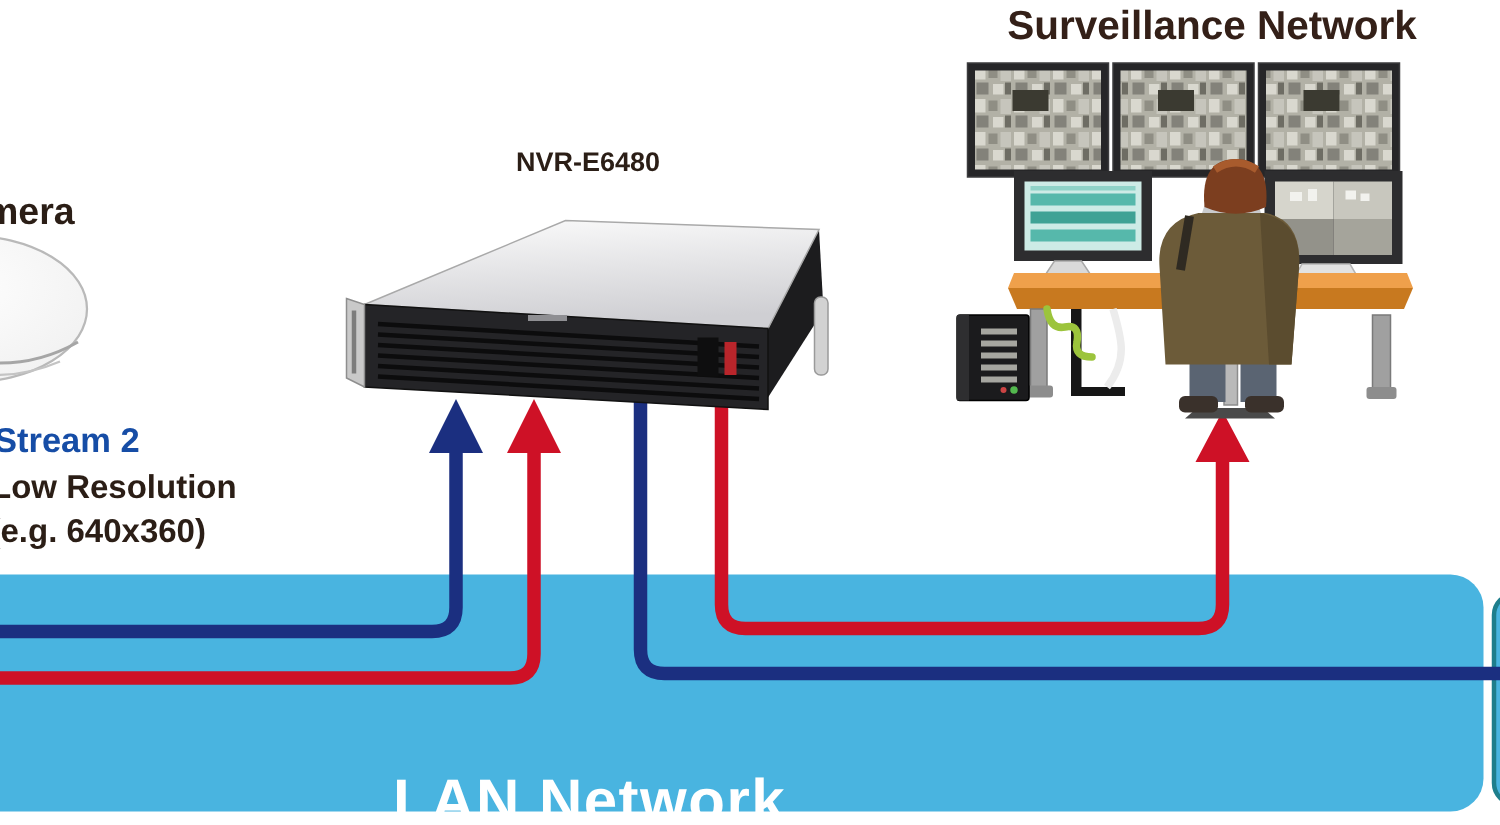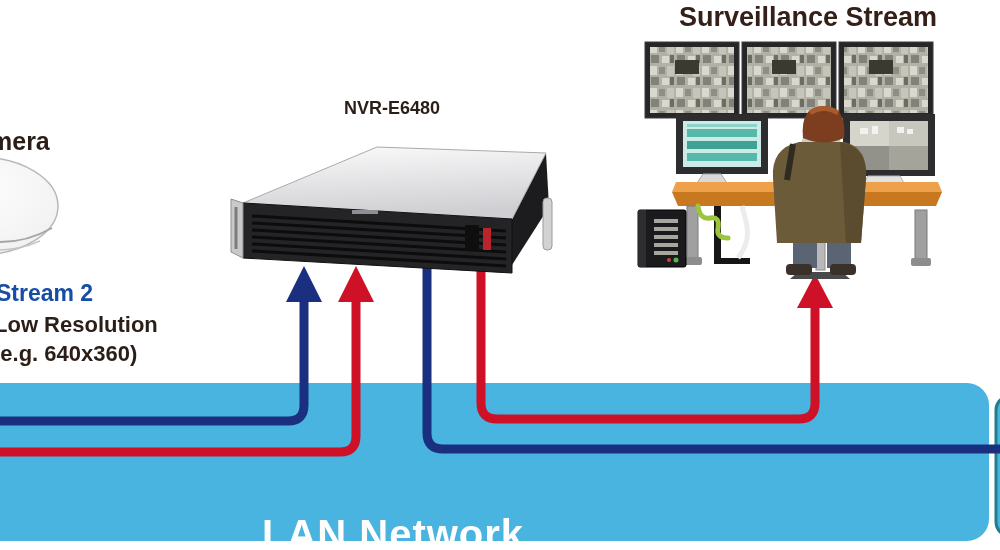--- a/index.html
+++ b/index.html
@@ -178,15 +178,15 @@
       <path d="M 810 113 Q 824 104 838 113" stroke="#A85B2D" stroke-width="5" fill="none"></path>
     </g>
   </g>
 </svg>
 
   <div class="lbl lbl-dark lbl-camera">mera</div>
   <div class="lbl lbl-stream">Stream 2</div>
   <div class="lbl lbl-dark lbl-res1">Low Resolution</div>
   <div class="lbl lbl-dark lbl-res2">(e.g. 640x360)</div>
   <div class="lbl lbl-dark lbl-nvr">NVR-E6480</div>
-  <div class="lbl lbl-dark lbl-sc">Surveillance Stream</div>
+  <div class="lbl lbl-dark lbl-sc">Surveillance Network</div>
   <div class="lbl lbl-lan">LAN Network</div>
 </div>
 
 </body></html>

